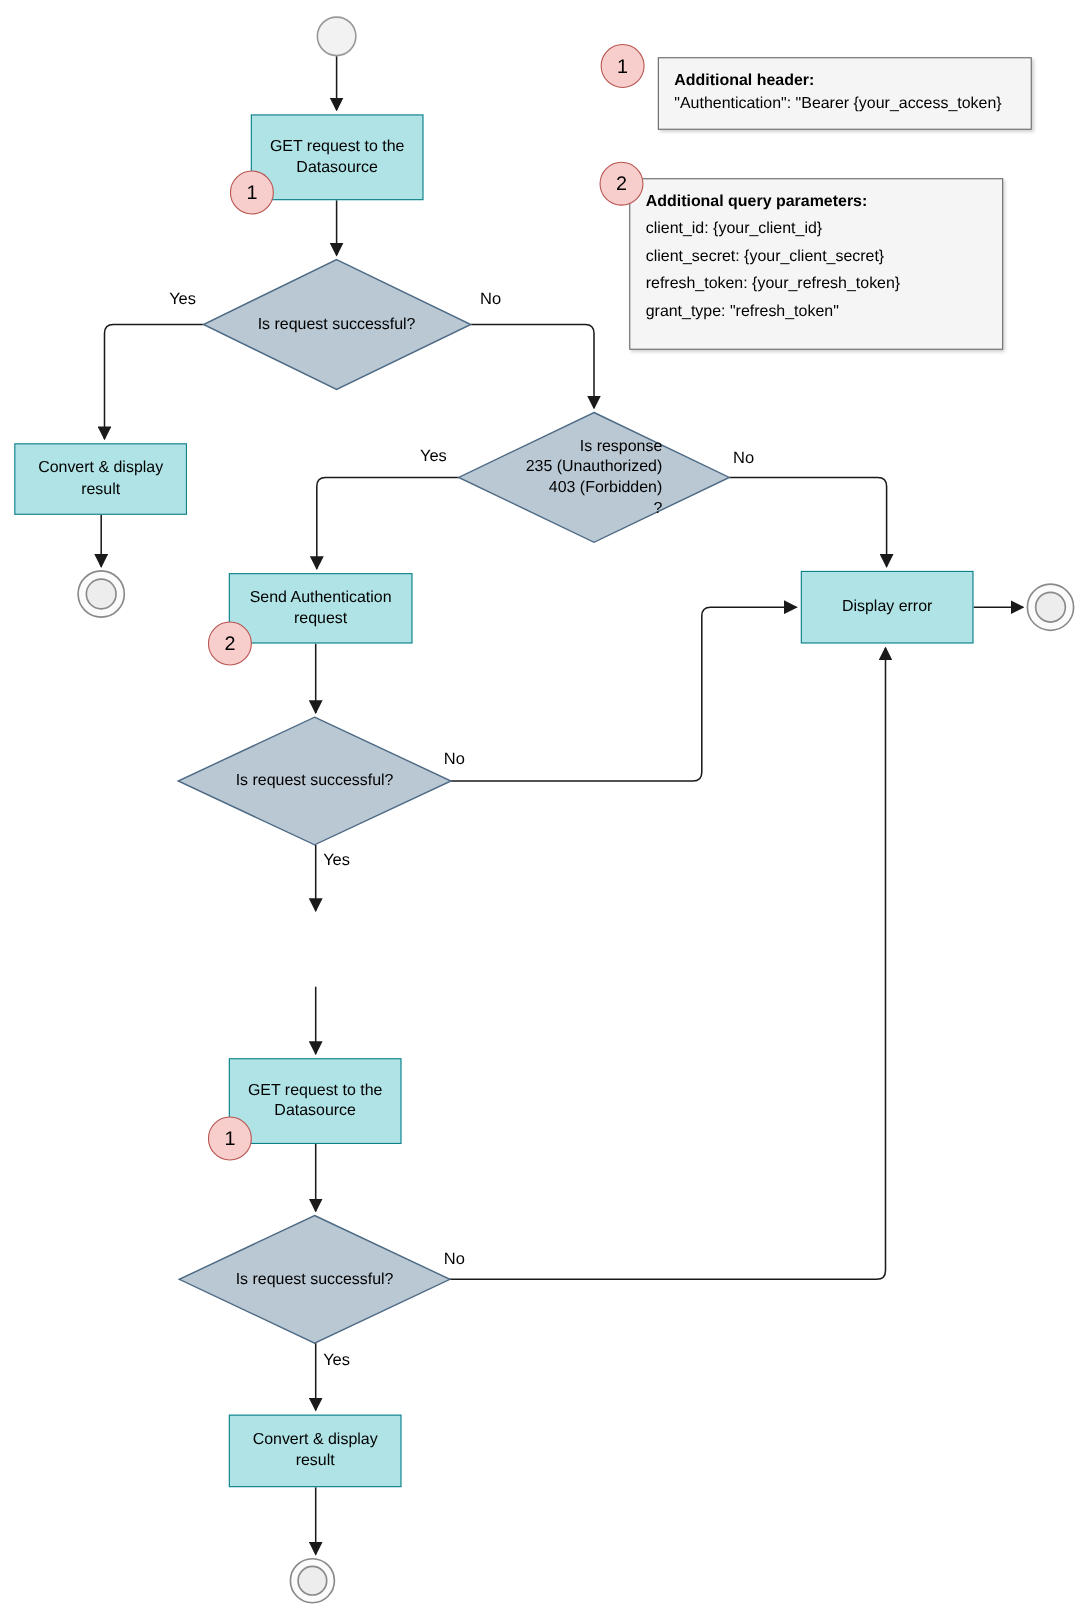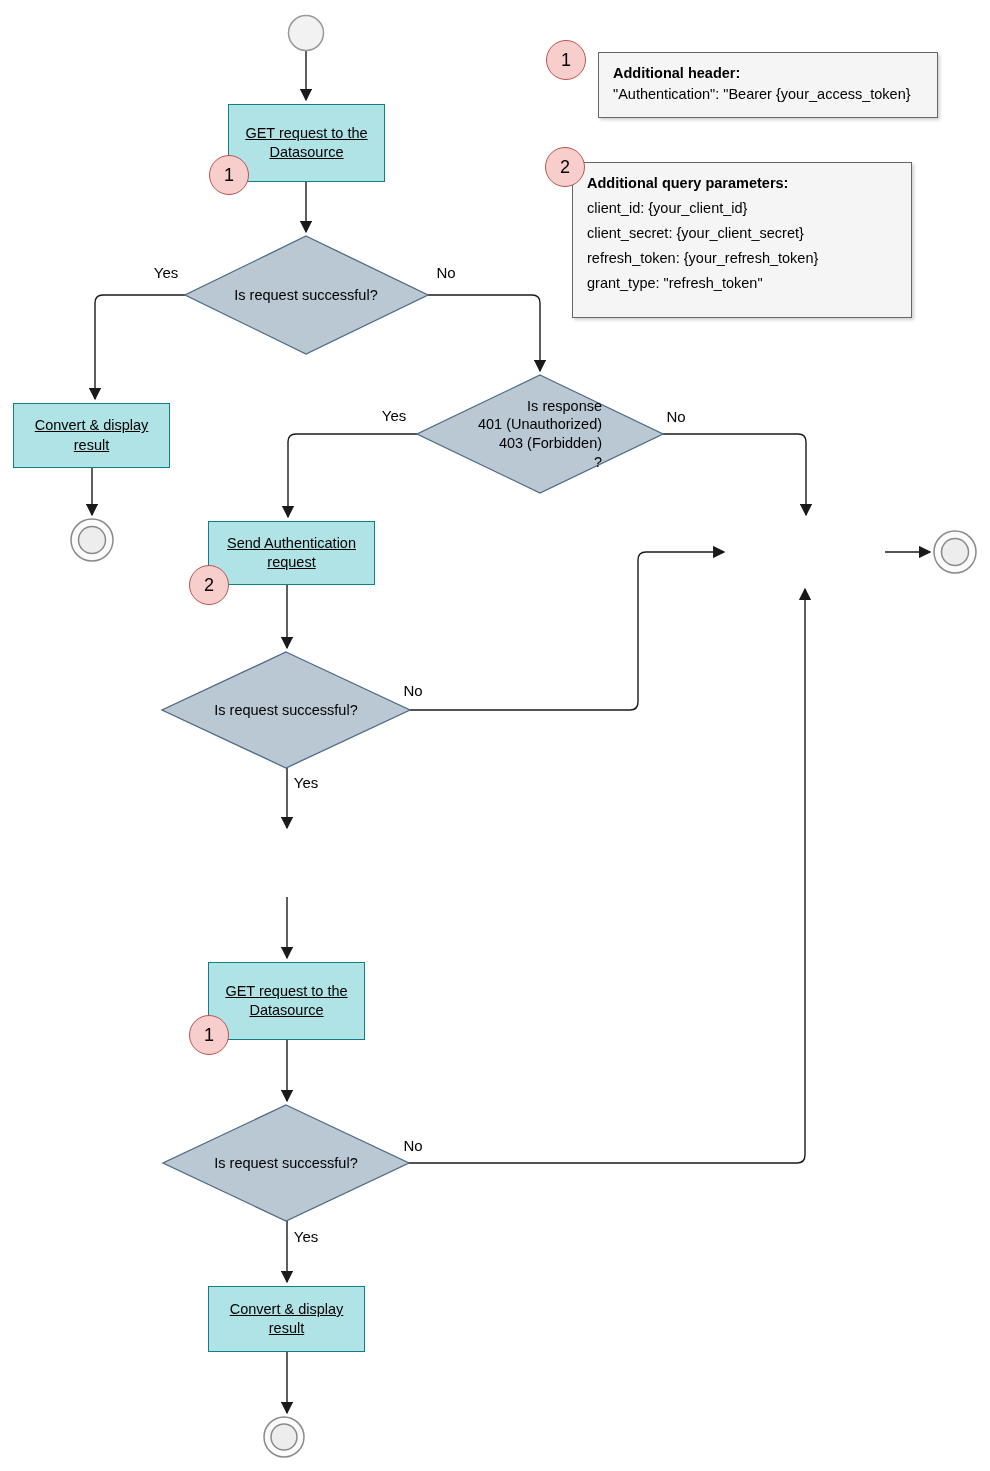--- a/index.html
+++ b/index.html
@@ -20,21 +20,20 @@
   .end-inner{fill:#ededed;stroke:var(--end_stroke,#8a8a8a);stroke-width:1.5;}
 
   .process{
     position:absolute;
     background:var(--process_fill,#b0e3e6);
     border:1.5px solid var(--process_stroke,#0e8088);
     display:flex;align-items:center;justify-content:center;
     text-align:center;font-size:14.5px;line-height:1.32;
     white-space:pre-line;
     box-sizing:border-box;
-    text-decoration:underline;
   }
   .dlabel{
     position:absolute;
     display:flex;align-items:center;justify-content:center;
     text-align:right;font-size:14.5px;line-height:1.28;
     white-space:pre-line;pointer-events:none;
   }
   .edge-label{
     position:absolute;transform:translate(-50%,-50%);
     font-size:15px;background:transparent;
@@ -107,28 +106,29 @@
     <polygon class="diamond" points="286,652 410,710 286,768 162,710"></polygon>
     <polygon class="diamond" points="286,1105 409,1163 286,1221 163,1163"></polygon>
   </svg>
 
   <div class="process" style="left:228px;top:104px;width:157px;height:78px;">GET request to the
 Datasource</div>
   <div class="process" style="left:13px;top:403px;width:157px;height:65px;">Convert &amp; display
 result</div>
   <div class="process" style="left:208px;top:521px;width:167px;height:64px;">Send Authentication
 request</div>
+  <div class="process" style="left:728px;top:519px;width:157px;height:66px;">Display error</div>
   <div class="process" style="left:208px;top:962px;width:157px;height:78px;">GET request to the
 Datasource</div>
   <div class="process" style="left:208px;top:1286px;width:157px;height:66px;">Convert &amp; display
 result</div>
 
   <div class="dlabel" style="left:185px;top:236px;width:242px;height:118px;">Is request successful?</div>
   <div class="dlabel" style="left:417px;top:375px;width:246px;height:118px;">Is response
-401 (Unauthorized)
+235 (Unauthorized)
 403 (Forbidden)
 ?</div>
   <div class="dlabel" style="left:162px;top:652px;width:248px;height:116px;">Is request successful?</div>
   <div class="dlabel" style="left:163px;top:1105px;width:246px;height:116px;">Is request successful?</div>
 
   <div class="edge-label" style="left:166px;top:272px;">Yes</div>
   <div class="edge-label" style="left:446px;top:272px;">No</div>
   <div class="edge-label" style="left:394px;top:415px;">Yes</div>
   <div class="edge-label" style="left:676px;top:416px;">No</div>
   <div class="edge-label" style="left:413px;top:690px;">No</div>

